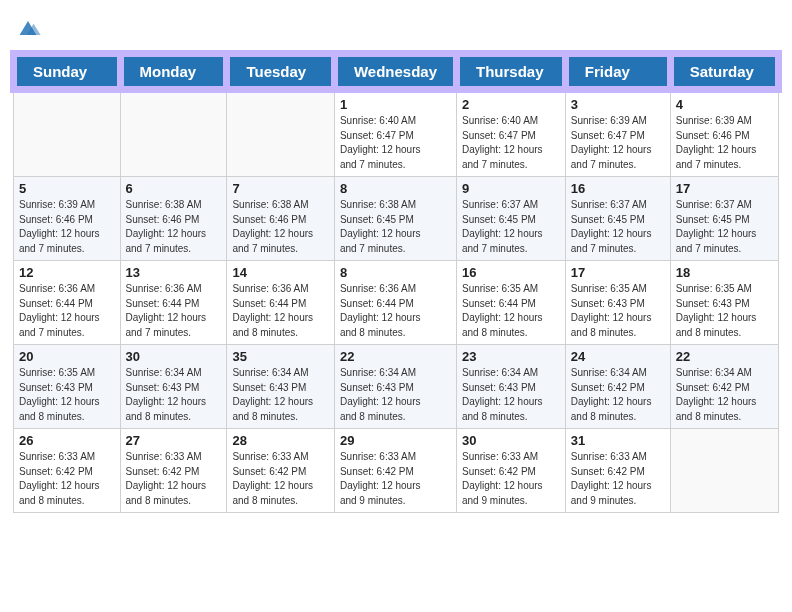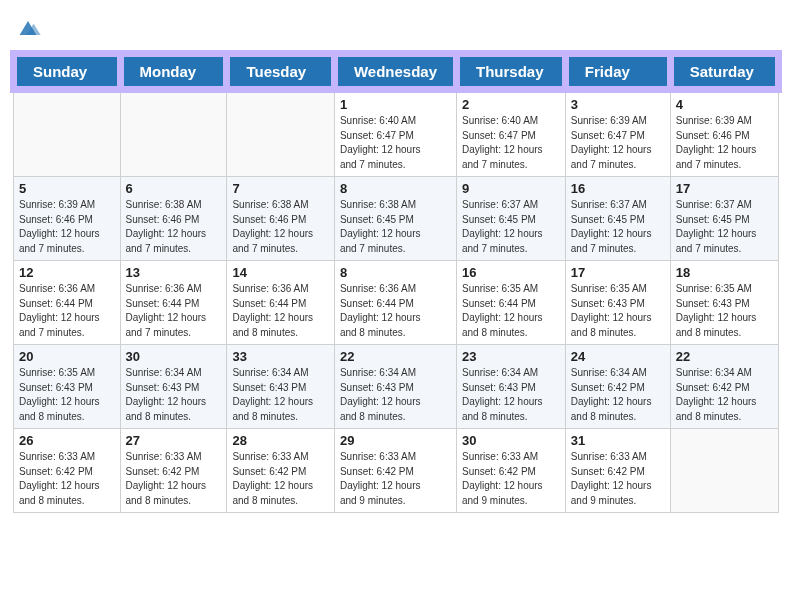--- a/index.html
+++ b/index.html
@@ -271,21 +271,21 @@
 and 8 minutes.</div>
         </td>
         <td>
           <span class="day-number">30</span>
           <div class="cell-info" style="white-space: pre-line;">Sunrise: 6:34 AM
 Sunset: 6:43 PM
 Daylight: 12 hours
 and 8 minutes.</div>
         </td>
         <td>
-          <span class="day-number">33</span>
+          <span class="day-number">35</span>
           <div class="cell-info" style="white-space: pre-line;">Sunrise: 6:34 AM
 Sunset: 6:43 PM
 Daylight: 12 hours
 and 8 minutes.</div>
         </td>
         <td>
           <span class="day-number">22</span>
           <div class="cell-info" style="white-space: pre-line;">Sunrise: 6:34 AM
 Sunset: 6:43 PM
 Daylight: 12 hours

